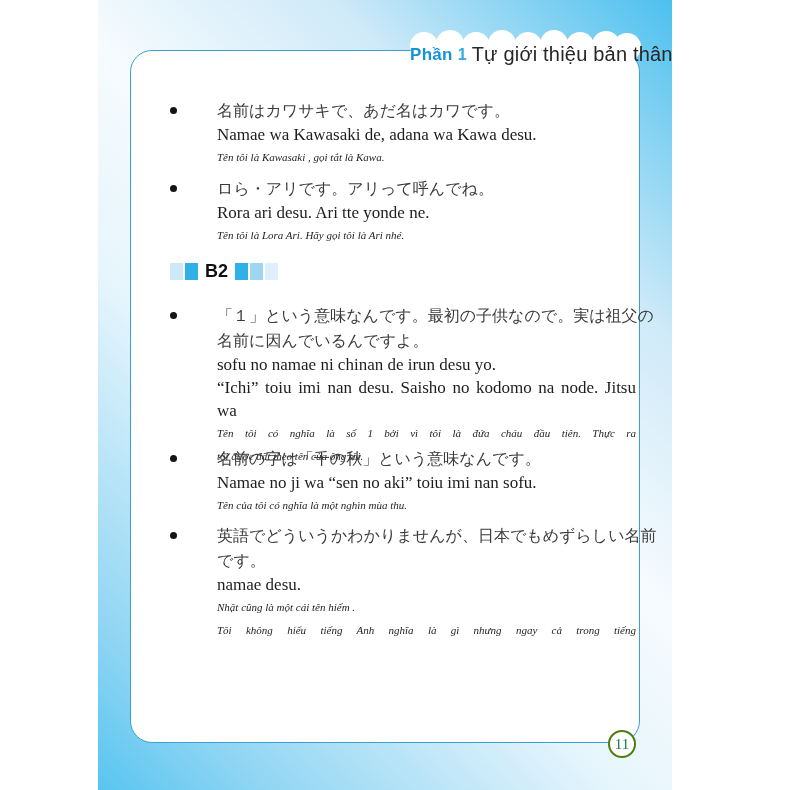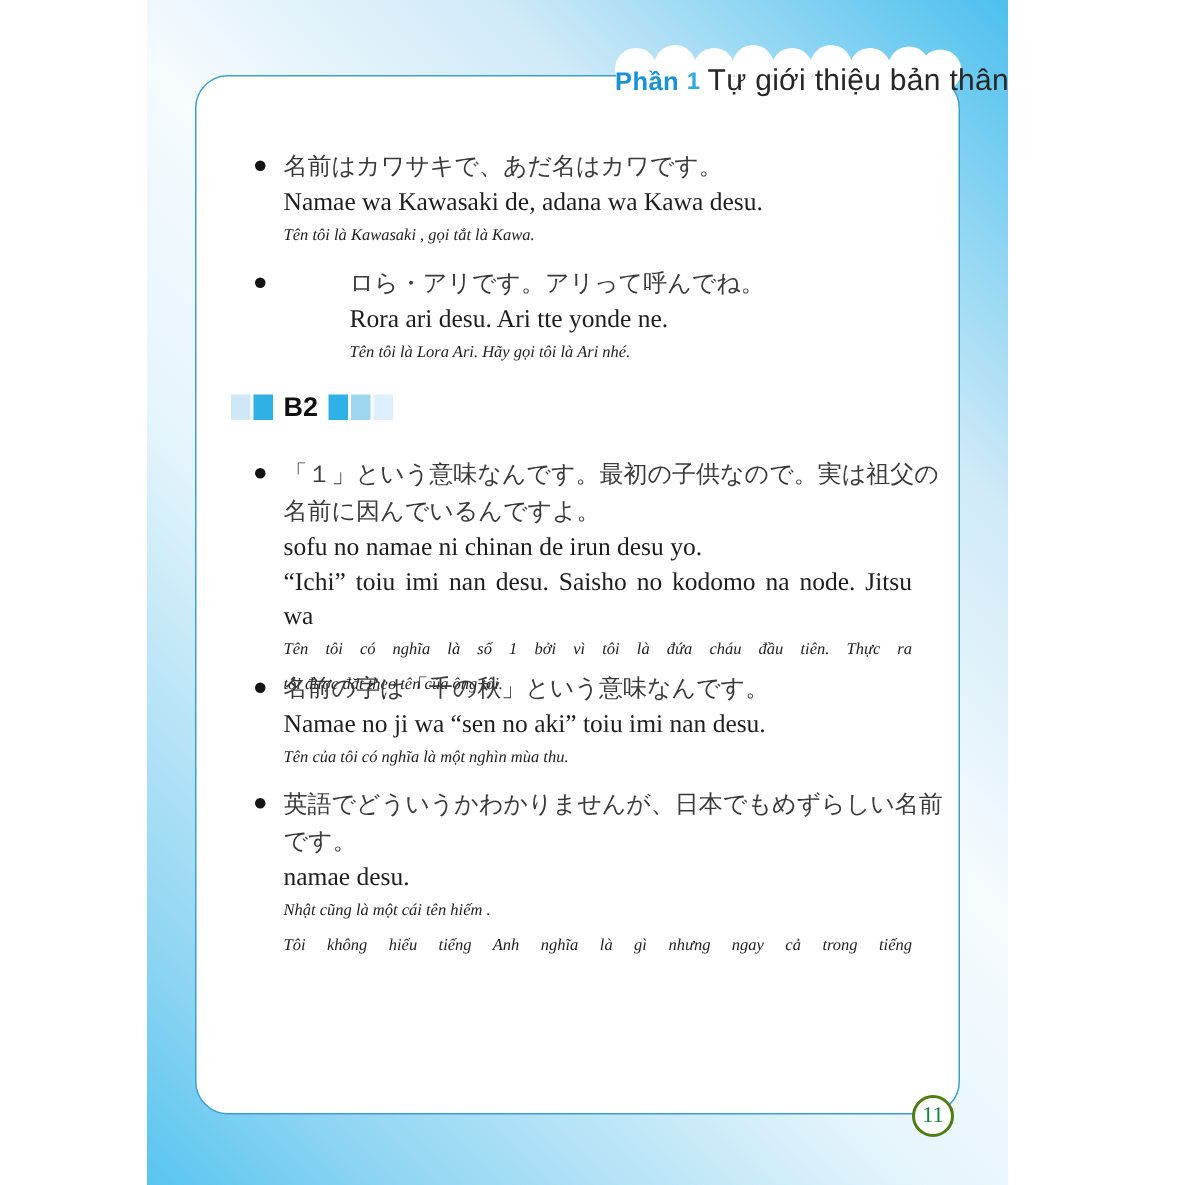--- a/index.html
+++ b/index.html
@@ -16,30 +16,30 @@
   .cloud-bump{position:absolute;width:28px;height:28px;border-radius:50%;background:#ffffff;}
   
   .page-header{position:absolute;left:410px;top:43px;z-index:3;display:flex;align-items:center;
                gap:5px;white-space:nowrap;}
   .part-label{font-weight:bold;font-size:17px;color:#1593d6;letter-spacing:.3px;}
   .part-number{font-weight:bold;font-size:16px;color:#2cabe2;}
   .header-title{font-size:20px;color:#272727;letter-spacing:.2px;}
   
   .bullet{position:absolute;left:170px;display:flex;z-index:3;}
   .dot{flex:0 0 auto;width:7px;height:7px;border-radius:50%;background:#141414;margin-top:9px;}
-  .lines{margin-left:12px;width:419px;color:#2e2e2e;}
+  .lines{margin-left:40px;width:419px;color:#2e2e2e;}
   .jp{font-size:16px;line-height:25px;color:#3a3a3a;white-space:nowrap;
       font-family:"DejaVu Sans",sans-serif;}
   .rom{font-size:17px;line-height:23px;color:#1d1d1d;white-space:nowrap;
        font-family:"Liberation Serif",serif;}
   .viet{font-size:11px;line-height:23px;color:#1d1d1d;font-style:italic;white-space:nowrap;
         font-family:"Liberation Serif",serif;}
   .j{white-space:normal;text-align:justify;text-align-last:justify;}
   
-  .b2-head{position:absolute;left:154px;top:263px;display:flex;align-items:flex-start;z-index:3;}
+  .b2-head{position:absolute;left:170px;top:263px;display:flex;align-items:flex-start;z-index:3;}
   .sq{width:13px;height:17px;margin-right:2px;}
   .sq-pale{background:#cfe8f7;}
   .sq-bright{background:#2fb0e7;}
   .sq-light{background:#9ed6f2;}
   .sq-palest{background:#ddeffa;}
   .b2-label{font-weight:bold;font-size:18px;color:#101010;padding:0 7px 0 5px;line-height:17px;}
   
   .page-circle{position:absolute;left:608px;top:730px;width:28px;height:28px;border-radius:50%;
                background:#ffffff;border:2px solid #4d7c0f;box-sizing:border-box;z-index:4;
                display:flex;align-items:center;justify-content:center;
@@ -73,21 +73,21 @@
 
   <div class="bullet" style="top:98px;">
     <span class="dot"></span>
     <div class="lines">
       <div class="jp">名前はカワサキで、あだ名はカワです。</div>
       <div class="rom">Namae wa Kawasaki de, adana wa Kawa desu.</div>
       <div class="viet">Tên tôi là Kawasaki , gọi tắt là Kawa.</div>
     </div>
   </div>
 
-  <div class="bullet" style="top:176px;gap:44px;">
+  <div class="bullet" style="top:176px;">
     <span class="dot"></span>
     <div class="lines">
       <div class="jp">ロら・アリです。アリって呼んでね。</div>
       <div class="rom">Rora ari desu. Ari tte yonde ne.</div>
       <div class="viet">Tên tôi là Lora Ari. Hãy gọi tôi là Ari nhé.</div>
     </div>
   </div>
 
   <div class="b2-head">
     <span class="sq sq-pale"></span>
@@ -107,21 +107,21 @@
       <div class="rom j">“Ichi” toiu imi nan desu. Saisho no kodomo na node. Jitsu wa</div>
       <div class="viet j">Tên tôi có nghĩa là số 1 bởi vì tôi là đứa cháu đầu tiên. Thực ra</div>
       <div class="viet">tôi được đặt theo tên của ông tôi.</div>
     </div>
   </div>
 
   <div class="bullet" style="top:446px;">
     <span class="dot"></span>
     <div class="lines">
       <div class="jp">名前の字は「千の秋」という意味なんです。</div>
-      <div class="rom">Namae no ji wa “sen no aki” toiu imi nan desu.</div>
+      <div class="rom">Namae no ji wa “sen no aki” toiu imi nan sofu.</div>
       <div class="viet">Tên của tôi có nghĩa là một nghìn mùa thu.</div>
     </div>
   </div>
 
   <div class="bullet" style="top:523px;">
     <span class="dot"></span>
     <div class="lines">
       <div class="jp">英語でどういうかわかりませんが、日本でもめずらしい名前</div>
       <div class="jp">です。</div>
       <div class="rom">namae desu.</div>

